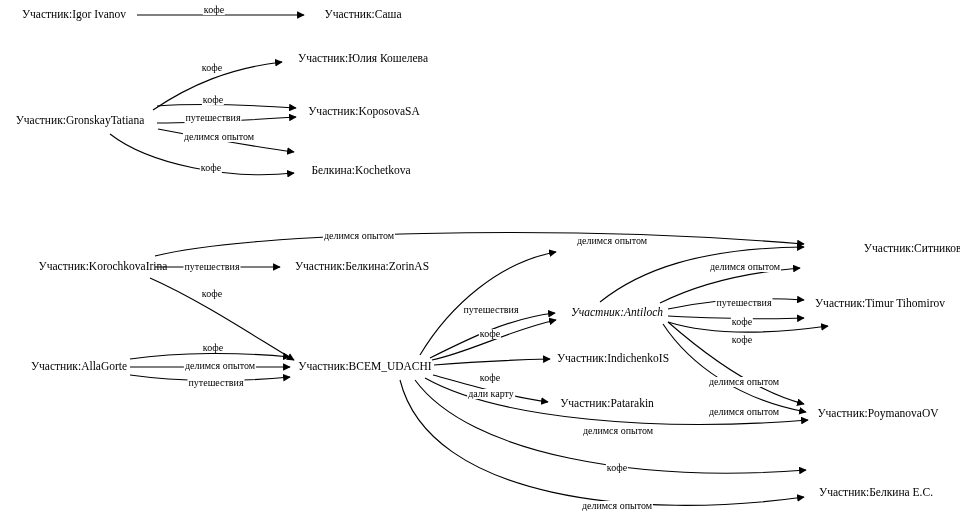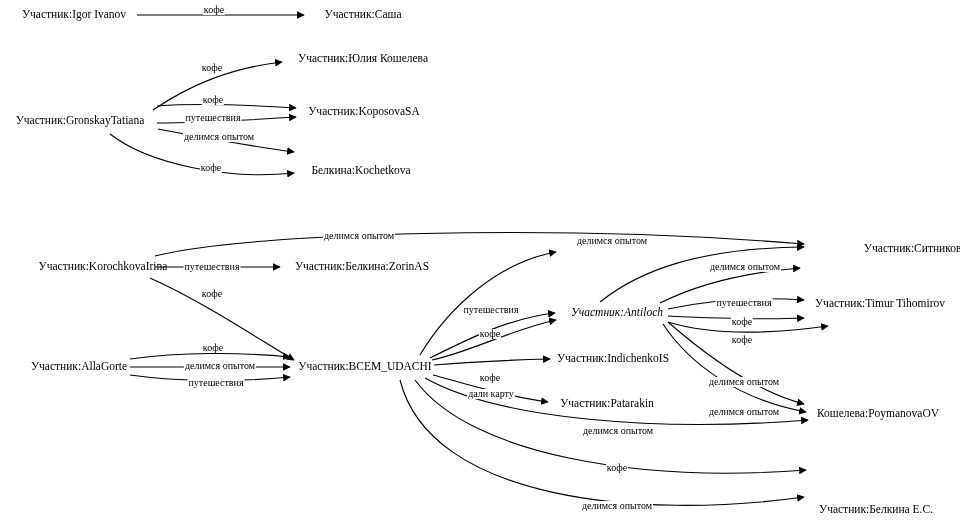--- a/index.html
+++ b/index.html
@@ -121,22 +121,22 @@
   <div class="node-label" style="left:361px; top:171px;">Белкина:Kochetkova</div>
   <div class="node-label" style="left:80px;  top:267px;margin-left:23px;">Участник:KorochkovaIrina</div>
   <div class="node-label" style="left:362px; top:267px;">Участник:Белкина:ZorinAS</div>
   <div class="node-label" style="left:79px;  top:367px;">Участник:AllaGorte</div>
   <div class="node-label" style="left:365px; top:367px;">Участник:ВСЕМ_UDACHI</div>
   <div class="node-label" style="left:617px; top:313px;font-style:italic;">Участник:Antiloch</div>
   <div class="node-label" style="left:880px; top:249px;margin-left:48px;">Участник:Ситников М.Ю.</div>
   <div class="node-label" style="left:880px; top:304px;">Участник:Timur Tihomirov</div>
   <div class="node-label" style="left:613px; top:359px;">Участник:IndichenkoIS</div>
   <div class="node-label" style="left:607px; top:404px;">Участник:Patarakin</div>
-  <div class="node-label" style="left:878px; top:414px;">Кошелева:PoymanovaOV</div>
-  <div class="node-label" style="left:876px; top:493px;margin-top:17px;">Участник:Белкина Е.С.</div>
+  <div class="node-label" style="left:878px; top:414px;">Участник:PoymanovaOV</div>
+  <div class="node-label" style="left:876px; top:493px;">Участник:Белкина Е.С.</div>
 
   <div class="edge-label" style="left:214px; top:10px;">кофе</div>
   <div class="edge-label" style="left:212px; top:68px;">кофе</div>
   <div class="edge-label" style="left:213px; top:100px;">кофе</div>
   <div class="edge-label" style="left:213px; top:118px;">путешествия</div>
   <div class="edge-label" style="left:219px; top:137px;">делимся опытом</div>
   <div class="edge-label" style="left:211px; top:168px;">кофе</div>
   <div class="edge-label" style="left:359px; top:236px;">делимся опытом</div>
   <div class="edge-label" style="left:212px; top:267px;">путешествия</div>
   <div class="edge-label" style="left:212px; top:294px;">кофе</div>

